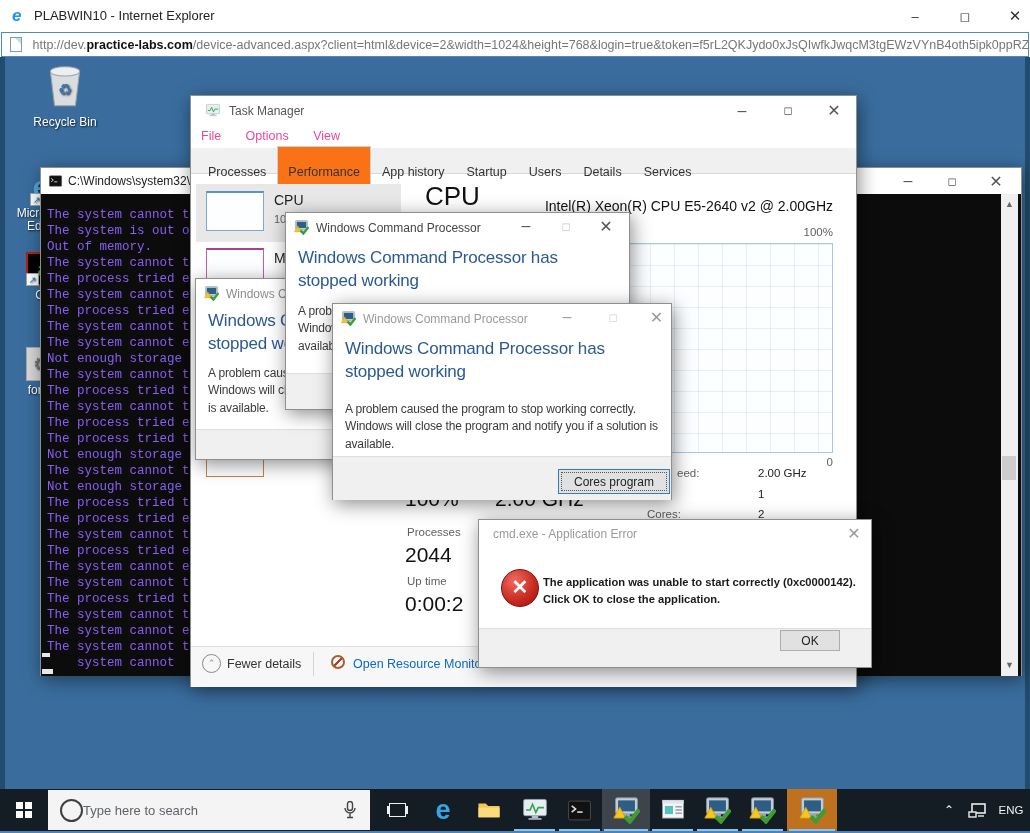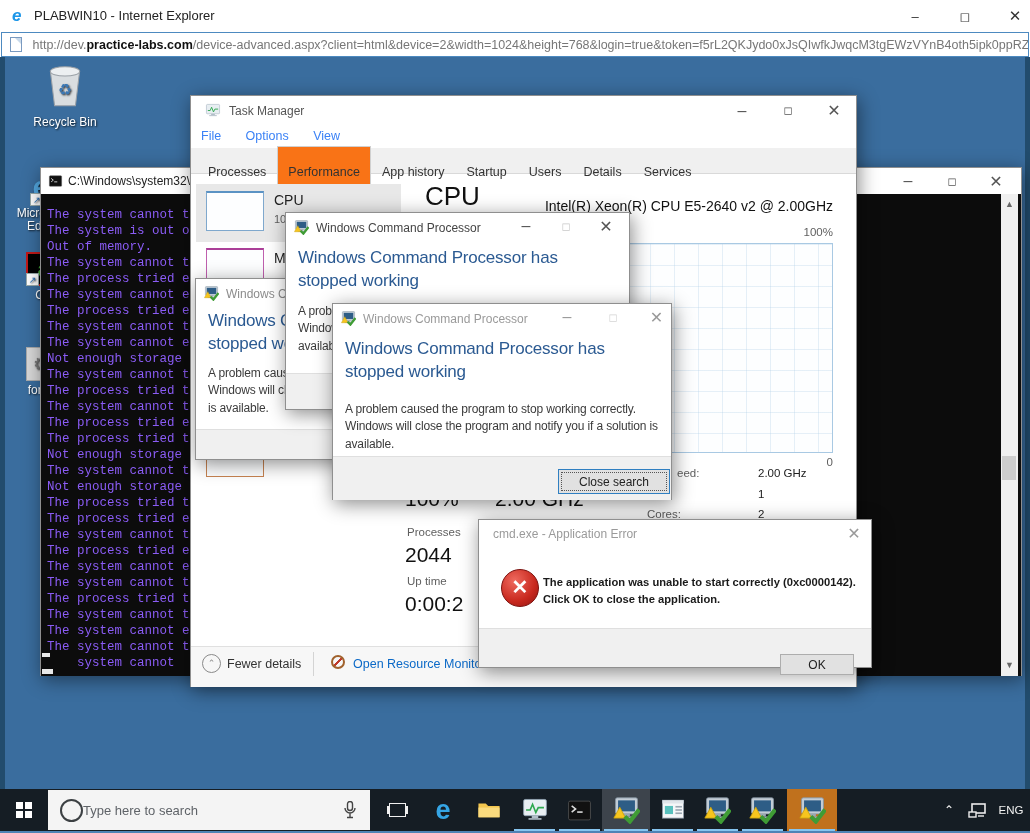--- a/index.html
+++ b/index.html
@@ -27,21 +27,21 @@
   .dlg-title{position:absolute;font-size:12px;white-space:nowrap}
   .dlg-head{position:absolute;color:#2b5a92;font-size:17px;letter-spacing:-.2px;line-height:1.35}
   .dlg-body{position:absolute;font-size:12px;letter-spacing:-.15px;color:#3b3b3b;line-height:1.45}
   .btnbar{position:absolute;left:0;background:#f0f0f0;border-top:1px solid #dfdfdf;box-sizing:border-box}
   .pushbtn{position:absolute;background:#e1e1e1;border:1px solid #adadad;font-size:12px;color:#222;display:flex;align-items:center;justify-content:center}
   .pushbtn.focused{border:1px solid #2f7fc1;outline:1px dotted #555;outline-offset:-4px}
   
   #console-body{background:#0c0c0c}
   .cline{font-family:Liberation Mono, monospace;font-size:12.5px;line-height:16px;color:#8b5cf6;white-space:pre}
   
-  .menu-item{display:inline-block;padding:4px 10px;font-size:12.5px;color:#3b82f6}
+  .menu-item{display:inline-block;padding:4px 10px;font-size:12.5px;color:#ec4899}
   .tm-tab{display:inline-block;padding:5px 10px 6px 10px;font-size:12.5px;color:#333;border:1px solid transparent}
   .tm-tab.active{background:#f97316;border:1px solid #d0d0d0;border-bottom:none;padding-top:18px;margin-top:-2px}
   .thumb{position:absolute;background:#fdfeff;box-sizing:border-box}
   .small-lbl{position:absolute;font-size:11.5px;color:#5f5f5f;white-space:nowrap}
   .big-val{position:absolute;font-size:21px;font-weight:300;color:#111;white-space:nowrap}
   
   #taskbar{left:0;top:789px;width:1030px;height:42px;background:#151d24}
   #taskbar-underline-strip{left:0;top:831px;width:1030px;height:2px;background:#4f83b5}
   .tb-btn{position:absolute;top:0;height:42px;display:flex;align-items:center;justify-content:center}
   .tb-app:after{content:"";position:absolute;left:2px;right:2px;bottom:0;height:2px;background:#86c5f0}
@@ -276,31 +276,31 @@
   <svg class="abs" style="left:8px;top:7px" width="15" height="15">
       <use href="#sym-wcp"></use>
     </svg>
   <div class="dlg-title" style="left:30px;top:8px;color:#9a9a9a">Windows Command Processor</div>
   <div class="tbar-btn" style="left:217px;width:34px;height:26px;color:#9a9a9a">–</div>
   <div class="tbar-btn" style="left:263px;width:34px;height:26px;color:#d5d5d5;font-size:11px">◻</div>
   <div class="tbar-btn" style="left:307px;width:33px;height:26px;color:#9a9a9a">✕</div>
   <div class="dlg-head" style="left:12px;top:34px;width:320px">Windows Command Processor has stopped working</div>
   <div class="dlg-body" style="left:12px;top:97px;width:318px">A problem caused the program to stop working correctly. Windows will close the program and notify you if a solution is available.</div>
   <div class="btnbar" style="top:152px;width:338px;height:44px"></div>
-  <button class="pushbtn focused" style="left:225px;top:165px;width:112px;height:25px">Close search</button>
+  <button class="pushbtn focused" style="left:225px;top:165px;width:112px;height:25px">Cores program</button>
 </div>
 
 <div class="win" style="left:478px;top:519px;width:394px;height:149px">
   <div class="dlg-title" style="left:14px;top:7px;color:#9a9a9a">cmd.exe - Application Error</div>
   <div class="tbar-btn" style="left:358px;width:34px;height:26px;color:#9a9a9a">✕</div>
   <div class="abs" style="left:22px;top:49px;width:36px;height:36px;border-radius:50%;background:radial-gradient(circle at 35% 30%,#ef6a5f,#c8281e 60%,#8f1410);border:1px solid #7c100d;color:#fff;font-weight:bold;font-size:20px;text-align:center;line-height:35px">✕</div>
   <div class="abs" style="left:64px;top:56px;font-size:11.2px;font-weight:bold;color:#1a1a1a;white-space:nowrap">The application was unable to start correctly (0xc0000142).</div>
   <div class="abs" style="left:64px;top:73px;font-size:11.2px;font-weight:bold;color:#1a1a1a;white-space:nowrap">Click OK to close the application.</div>
   <div class="btnbar" style="top:108px;width:392px;height:39px"></div>
-  <button class="pushbtn" style="left:301px;top:134px;width:74px;height:21px">OK</button>
+  <button class="pushbtn" style="left:301px;top:110px;width:60px;height:21px">OK</button>
 </div>
 
 <div class="abs" id="taskbar">
   <div class="tb-btn" style="left:0;width:48px">
     <div style="display:grid;grid-template-columns:7px 7px;grid-template-rows:7px 7px;gap:1.5px">
       <div style="background:#fff"></div>
         <div style="background:#fff"></div>
         <div style="background:#fff"></div>
         <div style="background:#fff"></div>
     </div>

